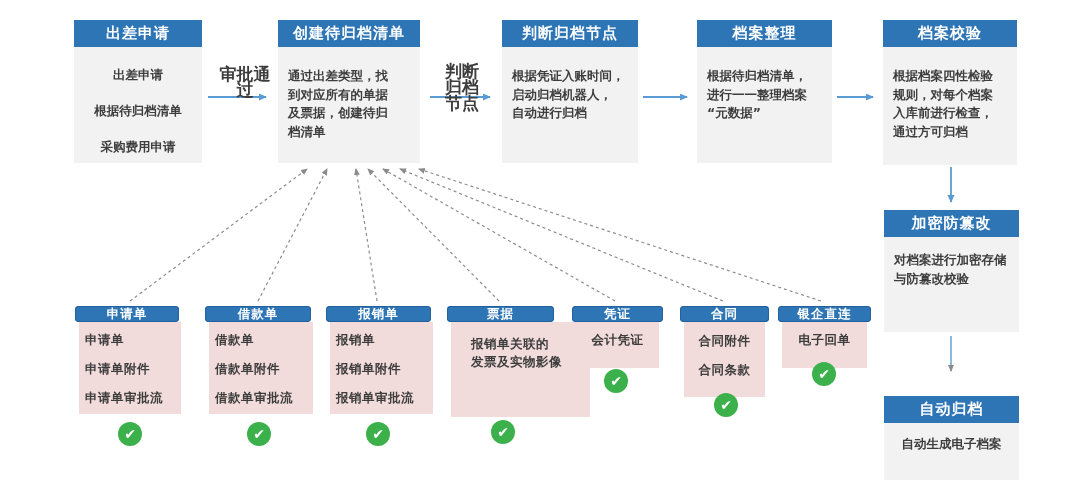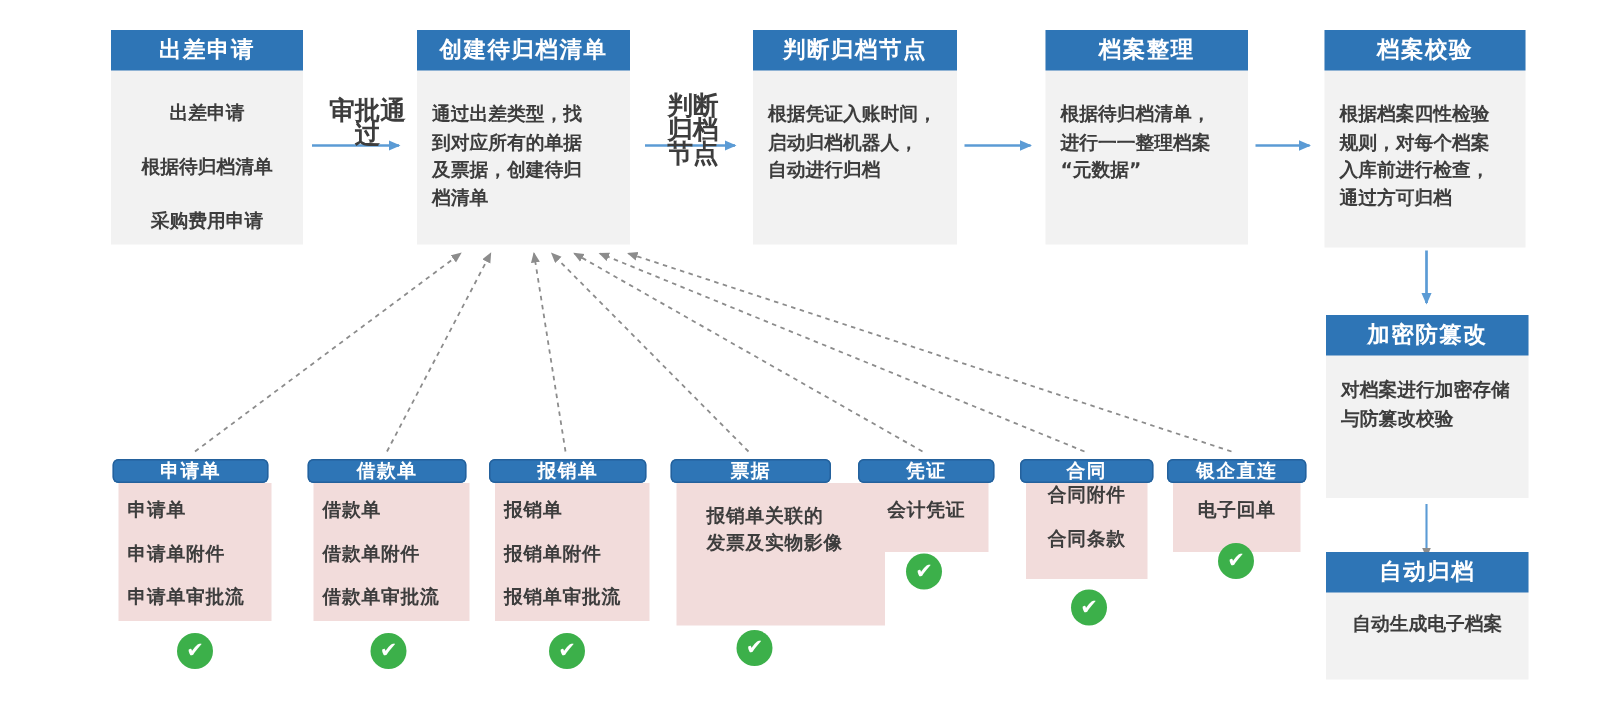--- a/index.html
+++ b/index.html
@@ -36,21 +36,21 @@
     display:flex;align-items:center;justify-content:center;white-space:nowrap;
     box-shadow:0 0 0 1px #24619c inset;
   }
   .sbd{
     position:absolute;background:#f2dcdb;color:#3d3d3d;
     font-size:12.5px;font-weight:600;letter-spacing:0.5px;
   }
   .sbd.list{display:flex;flex-direction:column;align-items:flex-start;gap:12px;padding:10px 0 0 6px;}
   .sbd.para2{padding:13px 20px 0;line-height:18px;}
   .sbd.center1{display:flex;justify-content:center;padding-top:10px;}
-  .sbd.center2{display:flex;flex-direction:column;align-items:center;gap:12px;}
+  .sbd.center2{display:flex;flex-direction:column;align-items:center;gap:12px;padding-top:11px;}
   .sitem{white-space:nowrap;}
 
   
   .check{
     position:absolute;width:24px;height:24px;border-radius:50%;
     background:#3cb04a;color:#ffffff;font-size:14px;font-weight:bold;
     display:flex;align-items:center;justify-content:center;line-height:1;
   }
 </style>
 </head>
@@ -139,21 +139,21 @@
   <div class="elabel" style="left:441px;top:63px;width:42px">判断归档节点</div>
 
   <div class="tbox" style="left:884px;top:210px;width:135px;height:122px">
     <div class="thdr">加密防篡改</div>
     <div class="tbd para" style="padding-top:14px">
       <div class="tline">对档案进行加密存储</div>
       <div class="tline">与防篡改校验</div>
     </div>
   </div>
 
-  <div class="tbox" style="left:884px;top:368px;width:135px;height:85px">
+  <div class="tbox" style="left:884px;top:396px;width:135px;height:85px">
     <div class="thdr">自动归档</div>
     <div class="tbd para" style="padding-top:12px;text-align:center">
       <div class="tline">自动生成电子档案</div>
     </div>
   </div>
 
   <div class="shdr" style="left:75px;top:306px;width:104px">申请单</div>
   <div class="sbd list" style="left:79px;top:322px;width:96px;height:82px">
     <div class="sitem">申请单</div>
     <div class="sitem">申请单附件</div>

